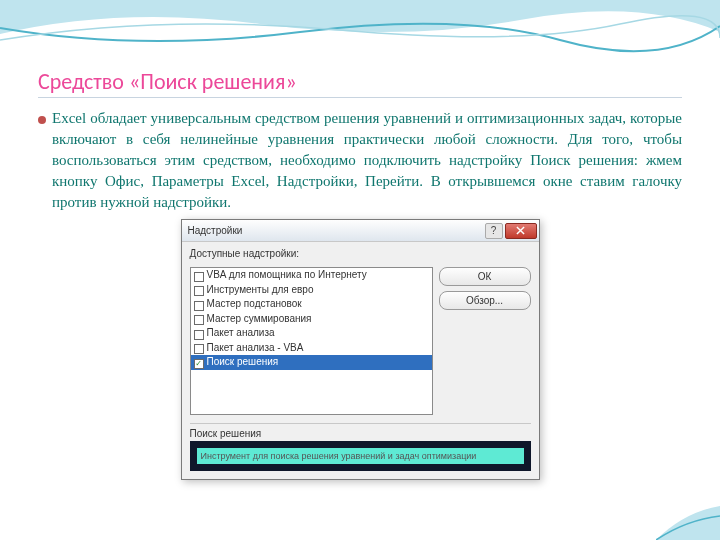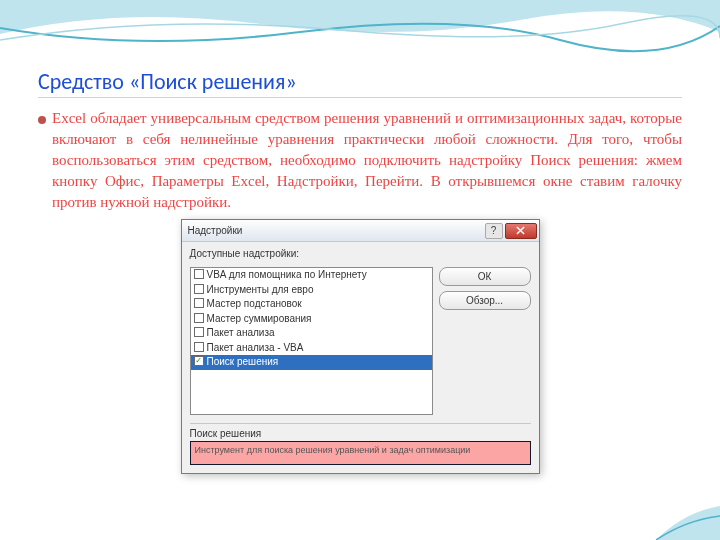--- a/index.html
+++ b/index.html
@@ -11,35 +11,35 @@
     overflow: hidden;
   }
   .wave-header {
     position: absolute; top: 0; left: 0; width: 720px; height: 56px;
     pointer-events: none;
   }
   .content {
     position: absolute; top: 68px; left: 38px; right: 38px;
   }
   .title {
-    color: #1d4ed8;
+    color: #ec4899;
     font-family: Calibri, Arial, sans-serif;
     font-size: 22px; font-weight: 400;
     border-bottom: 1px solid #c8d4e0;
     padding-bottom: 2px; margin-bottom: 10px;
   }
   .para {
     display: flex; gap: 6px; align-items: flex-start;
   }
   .bullet {
     width: 8px; height: 8px; border-radius: 50%; background: #c0504d;
     margin-top: 8px; flex: 0 0 8px;
   }
   .para-text {
-    color: #ef4444; font-size: 15px; line-height: 1.4;
+    color: #0f766e; font-size: 15px; line-height: 1.4;
     text-align: justify; text-justify: inter-word;
   }
   .dialog {
     width: 359px; margin: 6px auto 0 auto;
     border: 1px solid #7a7a7a;
     background: #f0f0f0;
     box-shadow: 2px 2px 8px rgba(0,0,0,0.25);
     font-family: 'Segoe UI', Tahoma, Arial, sans-serif;
     font-size: 10px; color: #333;
   }
@@ -67,42 +67,42 @@
   .dlg-close svg { width: 9px; height: 9px; }
   .dlg-body { padding: 6px 8px 8px 8px; }
   .dlg-label { font-size: 10px; margin-bottom: 8px; }
   .dlg-row { display: flex; gap: 6px; align-items: flex-start; }
   .listbox {
     flex: 1 1 auto;
     background: #fff; border: 1px solid #8a8a8a;
     height: 148px; overflow: hidden;
   }
   .list-item {
-    display: flex; align-items: flex-start; gap: 3px;
+    display: flex; align-items: flex-end; gap: 3px;
     padding: 1px 3px; font-size: 10px; line-height: 1.25;
     white-space: nowrap; overflow: hidden;
   }
   .list-item.selected { background: #2f6fbf; color: #fff; }
   .chk {
     width: 10px; height: 10px; border: 1px solid #6a6a6a; background: #fff;
     display: inline-flex; align-items: center; justify-content: center;
     font-size: 8px; color: #2a8a2a; flex: 0 0 10px;
   }
   .chk.checked::after { content: "✓"; }
   .btn-col { display: flex; flex-direction: column; gap: 5px; width: 92px; }
   .btn {
     height: 19px; background: linear-gradient(#fefefe, #e8e8e8);
     border: 1px solid #9a9a9a; border-radius: 8px;
     font-size: 10px; display: flex; align-items: center; justify-content: center;
     cursor: default;
   }
   .sep { height: 1px; background: #c8c8c8; margin: 8px 0 4px 0; }
   .footer-label { font-size: 10px; margin-bottom: 2px; }
   .footer-desc {
-    background: #fca5a5; border: 1px solid #0f172a;
+    background: #5eead4; border: 7px solid #0f172a;
     padding: 3px 4px; font-size: 9px; color: #555; min-height: 24px;
   }
   .corner {
     position: absolute; right: 0; bottom: 0; width: 64px; height: 64px;
     pointer-events: none;
   }
 </style>
 </head>
 <body>
 

